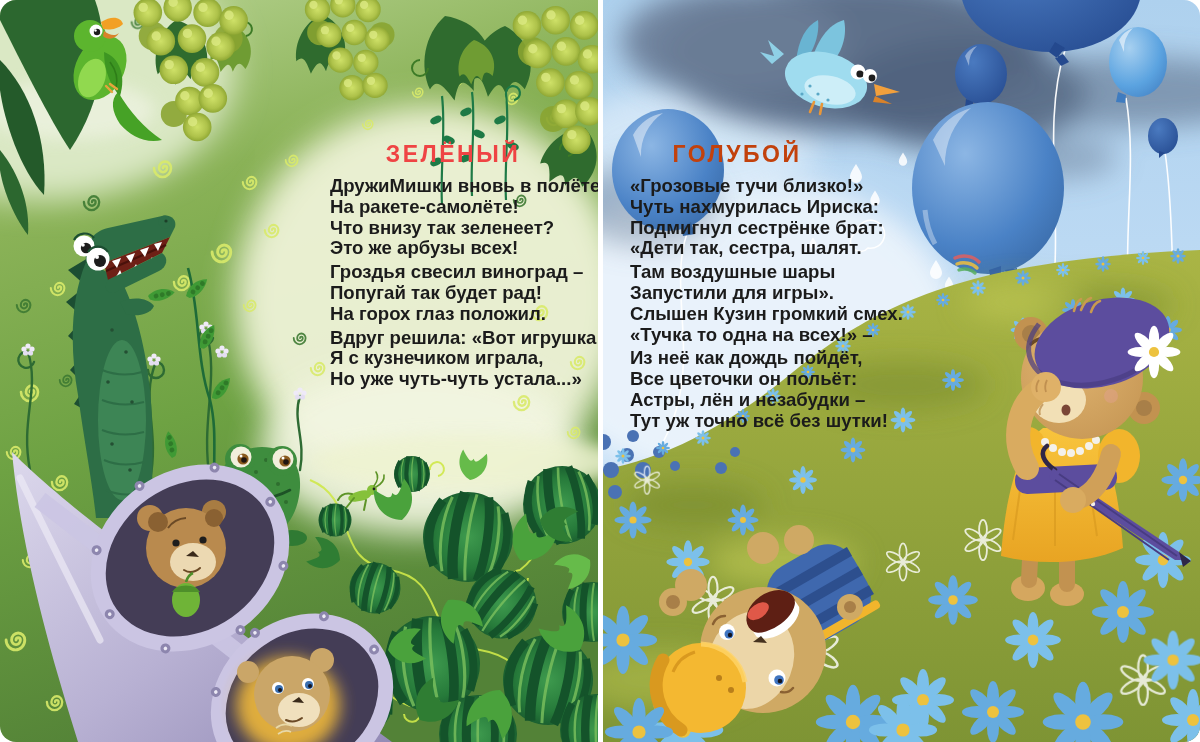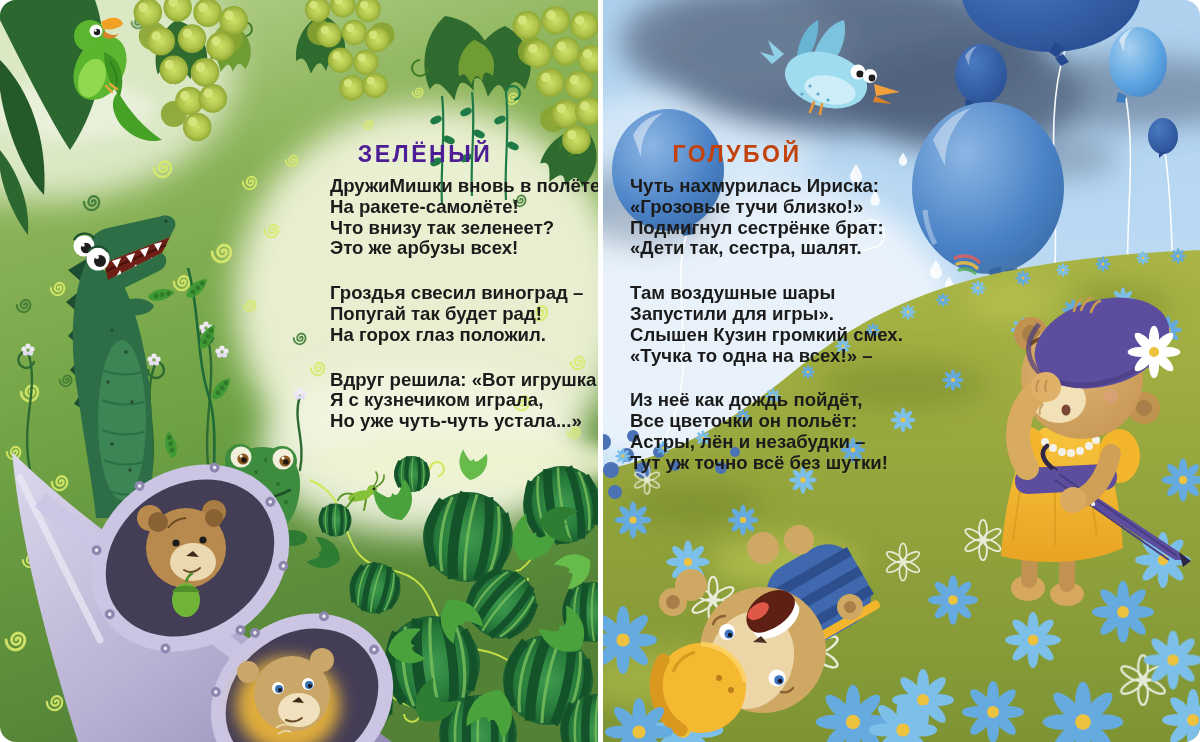--- a/index.html
+++ b/index.html
@@ -2,25 +2,25 @@
 <html><head>
 <meta charset="utf-8">
 <style>
   html,body{margin:0;padding:0;background:#ffffff;font-family:"Liberation Sans",sans-serif;}
   .spread{position:relative;width:1200px;height:742px;background:#ffffff;overflow:hidden;}
   .page{position:absolute;top:0;height:742px;overflow:hidden;}
   .page-left{left:0;width:598px;border-radius:16px 0 0 16px;}
   .page-right{left:603px;width:597px;border-radius:0 16px 16px 0;}
   svg.art{position:absolute;left:0;top:0;display:block;}
   .title{position:absolute;font-weight:bold;font-size:23px;letter-spacing:2.5px;text-align:center;white-space:nowrap;}
-  .title-green{color:#4c1d95;left:300px;top:141px;width:250px;}
+  .title-green{color:#ef4444;left:328px;top:141px;width:250px;}
   .title-blue{color:#c2410c;left:19px;top:141px;width:230px;}
   .poem{position:absolute;font-weight:bold;font-size:18.6px;color:#1b1b1b;}
   .stanza{line-height:20.8px;}
-  .stanza + .stanza{margin-top:24px;}
+  .stanza + .stanza{margin-top:3px;}
   .poem-left{left:330px;top:176px;}
   .poem-right{left:27px;top:176px;}
   .line{white-space:nowrap;}
 </style>
 </head>
 <body>
 
 <div class="spread">
 
   <div class="page page-left">
@@ -832,22 +832,22 @@
         <g color="#66abdf">
             <use href="#daisy" transform="translate(390,712) scale(2)"></use>
             <use href="#daisy" transform="translate(36,732) scale(2.2)"></use>
           </g>
       </g>
     </svg>
 
     <div class="title title-blue">ГОЛУБОЙ</div>
     <div class="poem poem-right">
       <div class="stanza">
+        <div class="line">«Грозовые тучи близко!»</div>
         <div class="line">Чуть нахмурилась Ириска:</div>
-        <div class="line">«Грозовые тучи близко!»</div>
         <div class="line">Подмигнул сестрёнке брат:</div>
         <div class="line">«Дети так, сестра, шалят.</div>
       </div>
       <div class="stanza">
         <div class="line">Там воздушные шары</div>
         <div class="line">Запустили для игры».</div>
         <div class="line">Слышен Кузин громкий смех.</div>
         <div class="line">«Тучка то одна на всех!» –</div>
       </div>
       <div class="stanza">

